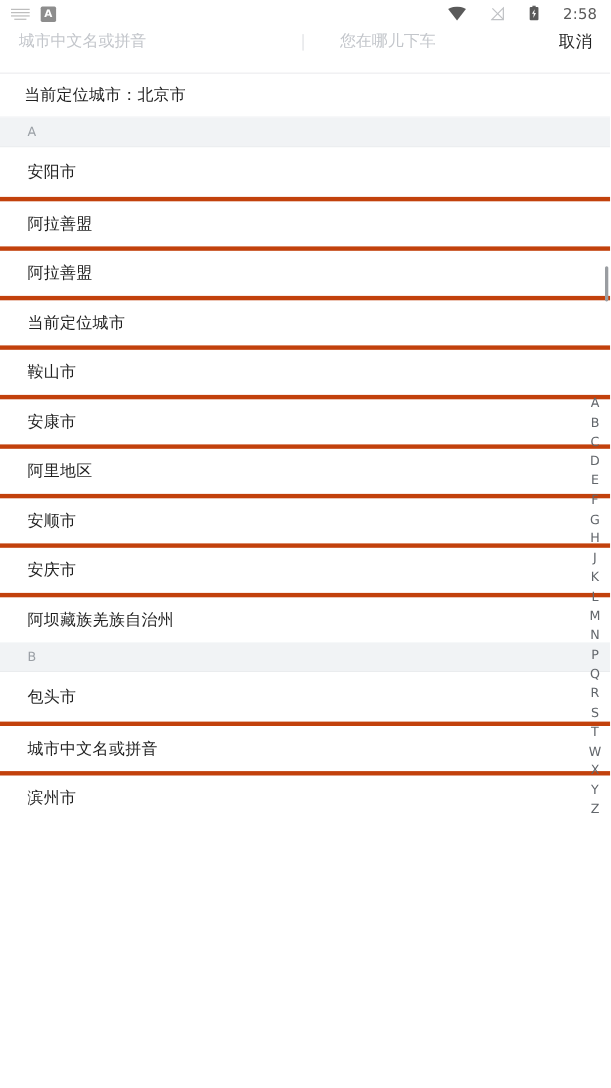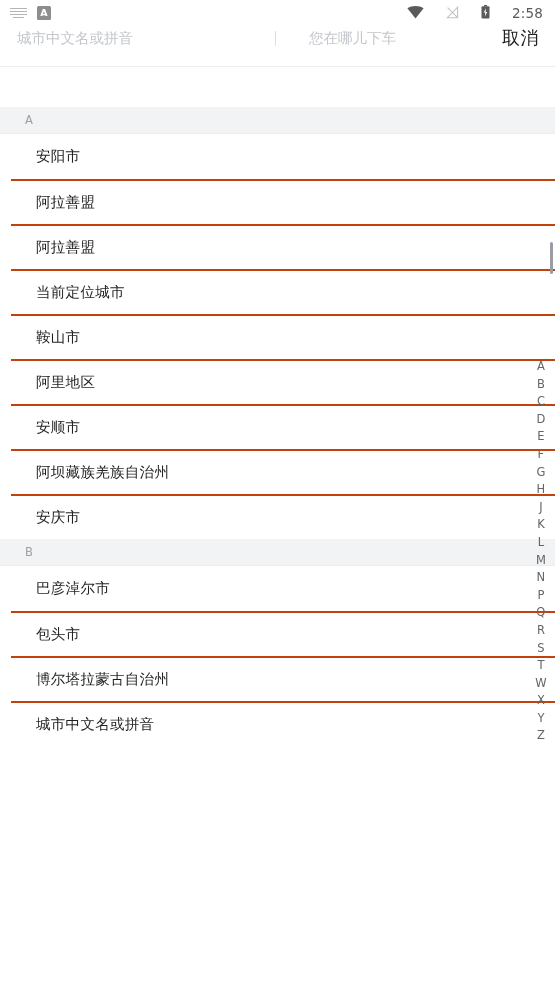--- a/index.html
+++ b/index.html
@@ -69,21 +69,21 @@
     font-family: "DejaVu Sans", "Liberation Sans", sans-serif;
     padding: 0;
   }
   .field::placeholder { color: #c3c6cb; }
   .field-city { width: 258px; }
   .vdiv {
     width: 1px; height: 15px; background: #dcdee1; margin-right: 33px;
   }
   .field-dest { flex: 1 1 auto; min-width: 0; }
   .cancel-btn {
-    font-size: 18px; color: #1f1f1f; letter-spacing: .5px;
+    font-size: 15px; color: #1f1f1f; letter-spacing: .5px;
     background: none; border: none; cursor: pointer; padding: 0 0 0 10px;
     font-family: "DejaVu Sans", "Liberation Sans", sans-serif;
   }
 
   
   .locbar {
     height: 40px;
     display: flex; align-items: center;
     padding-left: 22px;
     background: #ffffff;
@@ -105,23 +105,22 @@
     padding-left: 25px;
     border-bottom: 1px solid #eaecee;
   }
   .section-head span { font-size: 11.5px; color: #9ba0a6; letter-spacing: .4px; }
   .city-row {
     height: 45px;
     display: flex; align-items: center;
     padding-left: 25px;
     background: #ffffff;
     cursor: pointer;
-    margin-left: 11px;
-  }
-  .city-row + .city-row { border-top: 2px solid #c2410c; }
+  }
+  .city-row + .city-row { border-top: 4px solid #c2410c; }
   .city-row-name { font-size: 14.5px; color: #1f1f1f; letter-spacing: .3px; }
 
   
   .vscroll-track {
     position: absolute;
     top: 107px; right: 0; width: 7px; bottom: 0;
     background: transparent;
   }
   .vscroll-thumb {
     position: absolute;
@@ -192,20 +191,23 @@
     </div>
   </div>
 
   <div class="searchbar">
     <input class="field field-city" type="text" placeholder="城市中文名或拼音" style="">
     <span class="vdiv"></span>
     <input class="field field-dest" type="text" placeholder="您在哪儿下车" style="">
     <button class="cancel-btn">取消</button>
   </div>
 
+  <div class="locbar">
+    <span class="locbar-text">当前定位城市：北京市</span>
+  </div>
 
   <div class="listwrap">
     <div id="list-body">
         <div class="section-head">
           <span>A</span>
         </div>
         <div class="city-row">
           <span class="city-row-name">安阳市</span>
         </div>
         <div class="city-row">
@@ -214,45 +216,45 @@
         <div class="city-row">
           <span class="city-row-name">阿拉善盟</span>
         </div>
         <div class="city-row">
           <span class="city-row-name">当前定位城市</span>
         </div>
         <div class="city-row">
           <span class="city-row-name">鞍山市</span>
         </div>
         <div class="city-row">
+          <span class="city-row-name">安康市</span>
+        </div>
+        <div class="city-row">
           <span class="city-row-name">阿里地区</span>
         </div>
         <div class="city-row">
           <span class="city-row-name">安顺市</span>
         </div>
         <div class="city-row">
+          <span class="city-row-name">安庆市</span>
+        </div>
+        <div class="city-row">
           <span class="city-row-name">阿坝藏族羌族自治州</span>
-        </div>
-        <div class="city-row">
-          <span class="city-row-name">安庆市</span>
         </div>
         <div class="section-head">
           <span>B</span>
         </div>
         <div class="city-row">
-          <span class="city-row-name">巴彦淖尔市</span>
-        </div>
-        <div class="city-row">
           <span class="city-row-name">包头市</span>
         </div>
         <div class="city-row">
-          <span class="city-row-name">博尔塔拉蒙古自治州</span>
-        </div>
-        <div class="city-row">
           <span class="city-row-name">城市中文名或拼音</span>
+        </div>
+        <div class="city-row">
+          <span class="city-row-name">滨州市</span>
         </div>
       </div>
 
     <div class="vscroll-track">
       <div class="vscroll-thumb"></div>
     </div>
   </div>
 
   <div class="alpha-index" id="alpha-index">
       <div class="letter">A</div>

